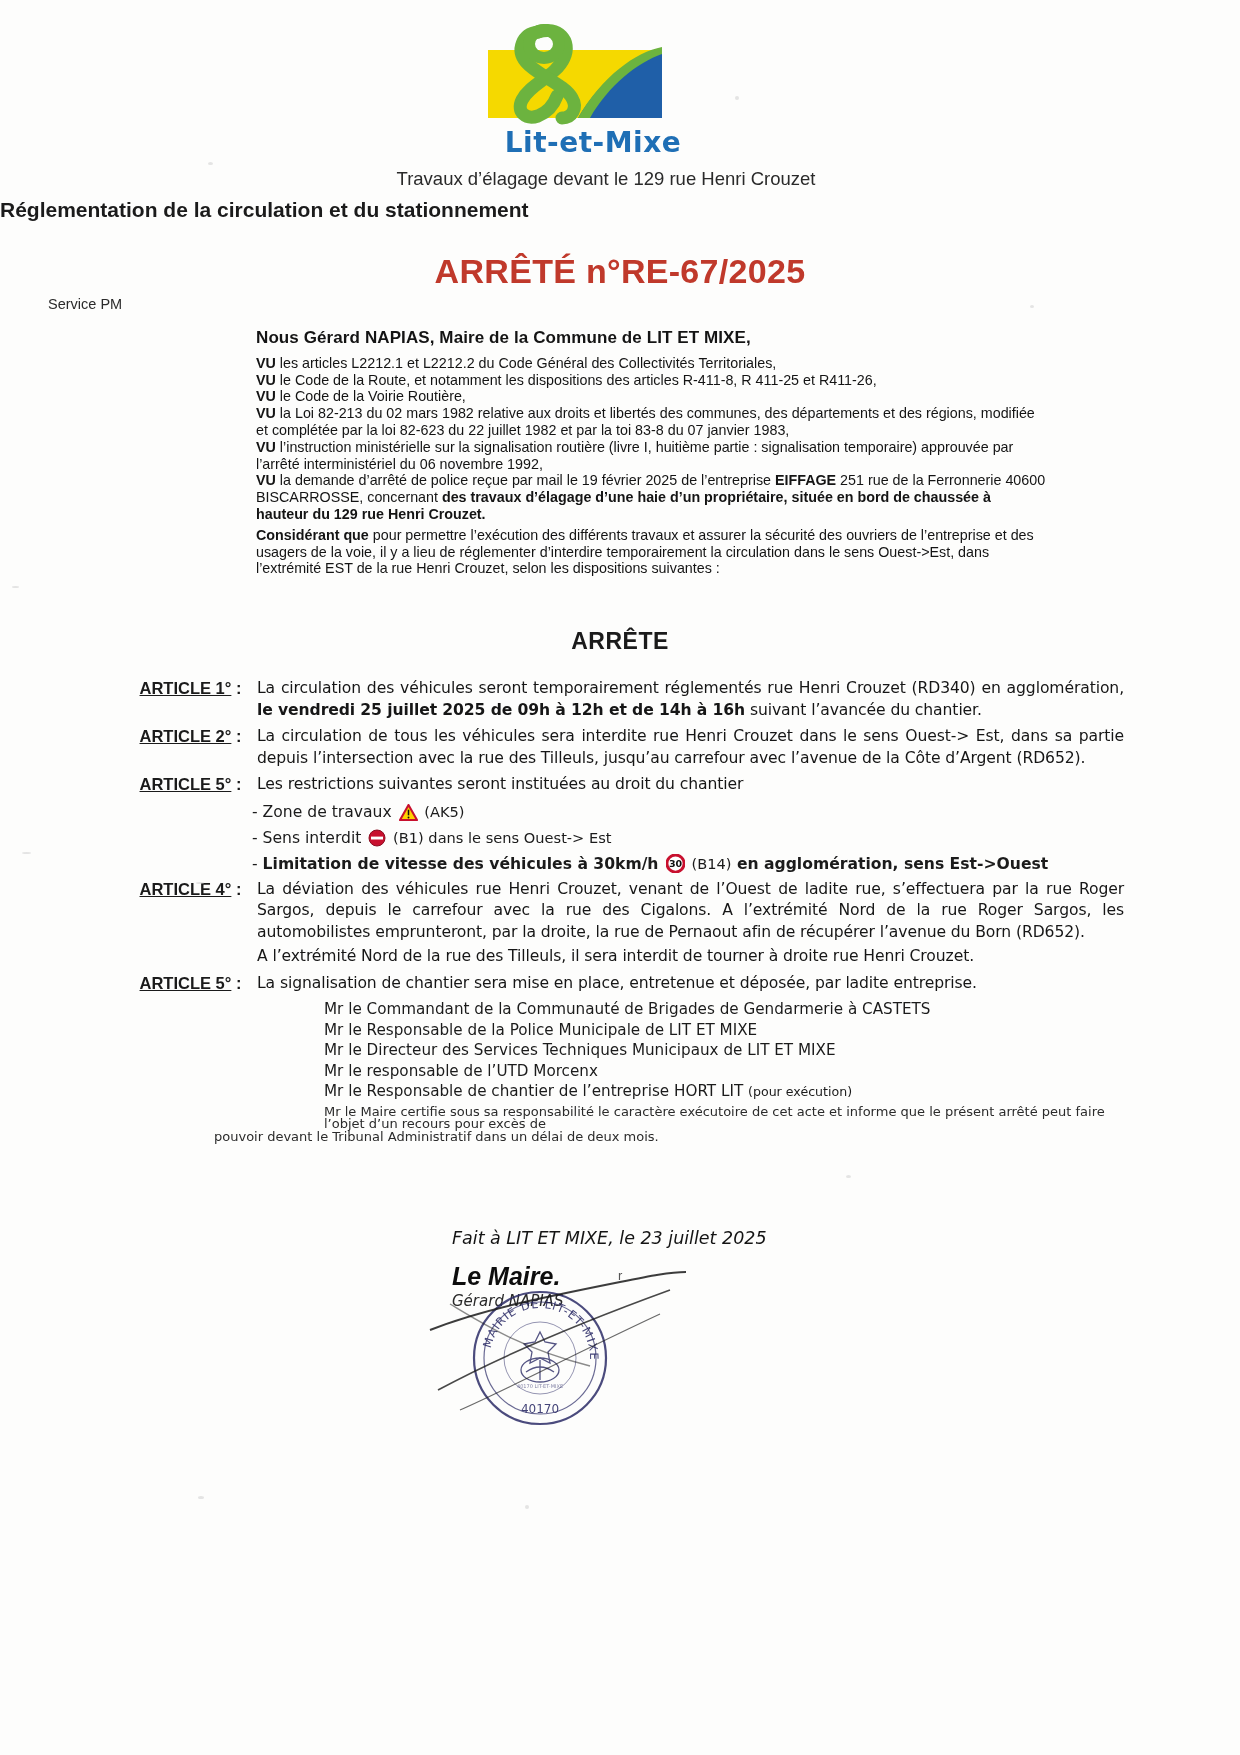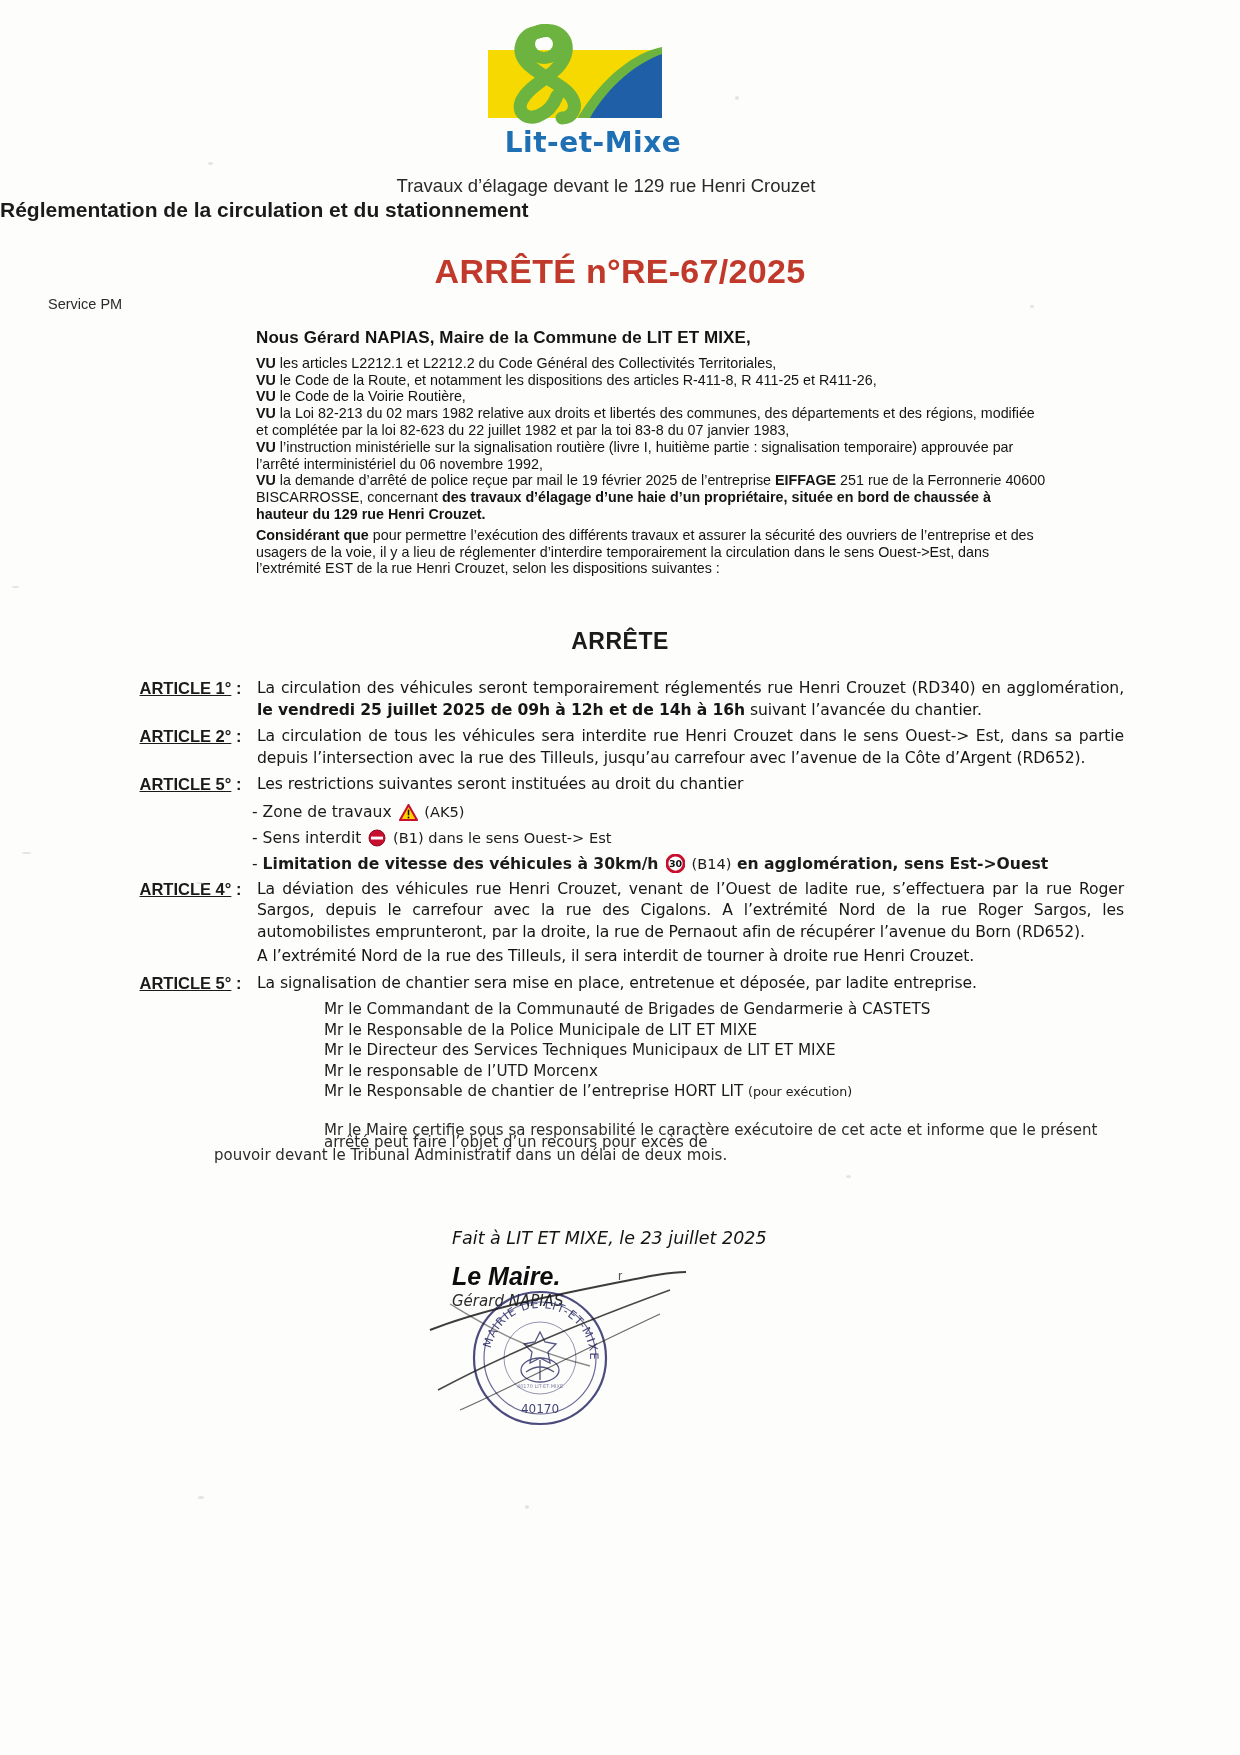--- a/index.html
+++ b/index.html
@@ -17,21 +17,21 @@
   .logo-wrap{position:absolute;left:460px;top:18px;width:230px;height:145px;}
   .logo-svg{display:block;}
   .logo-text{
     position:absolute;left:18px;top:108px;width:230px;text-align:center;
     font-family:"DejaVu Sans",sans-serif;
     font-size:28px;font-weight:bold;color:#1f6fb5;letter-spacing:.5px;
   }
 
   
   .subtitle{
-    position:absolute;left:0;top:175px;width:1212px;text-align:center;
+    position:absolute;left:0;top:168px;width:1212px;text-align:center;
     font-size:18.5px;color:#2a2a2a;
   }
   .maintitle{
     position:absolute;left:0;top:198px;width:1240px;text-align:left;
     font-size:21px;font-weight:bold;color:#1b1b1b;
   }
   .arrete-no{
     position:absolute;left:0;top:252px;width:1240px;text-align:center;
     font-size:34px;font-weight:bold;color:#c0392b;letter-spacing:.3px;
   }
@@ -84,22 +84,22 @@
   .restr .b3{font-weight:bold;}
   .sign{display:inline-block;vertical-align:-4px;margin:0 2px;}
   .code{font-size:14.6px;}
 
   
   .recip{padding-left:200px;margin-top:2px;}
   .recip div{font-size:15.2px;line-height:20.5px;}
   .recip .small{font-size:12.6px;}
 
   .legal{
-    padding-left:200px;margin-top:21px;
-    font-size:15px;line-height:12.5px;color:#2b2b2b;
+    padding-left:200px;margin-top:3px;
+    font-size:13px;line-height:12.5px;color:#2b2b2b;
     font-family:"DejaVu Sans",sans-serif;
   }
 
   
   .fait{
     position:absolute;left:452px;top:1228px;
     font-family:"DejaVu Sans",sans-serif;
     font-size:17.5px;font-style:italic;color:#141414;
   }
   .lemaire{

